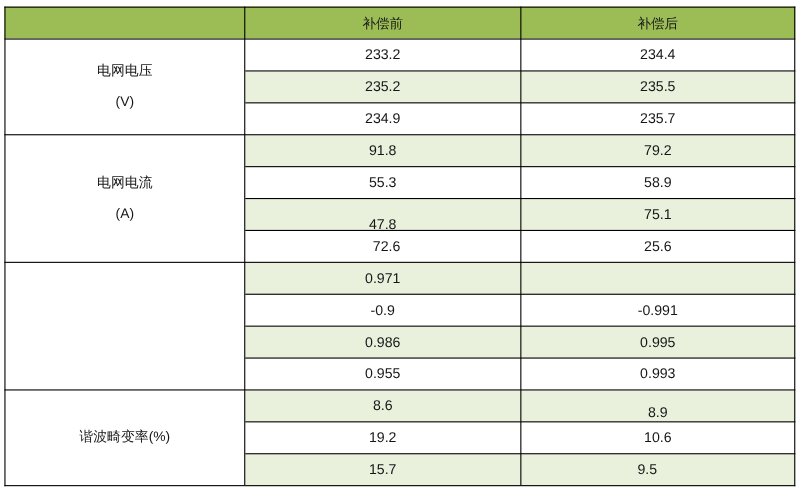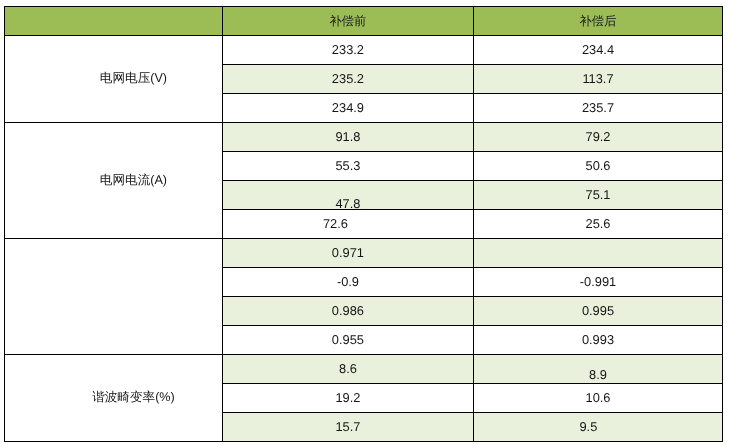--- a/index.html
+++ b/index.html
@@ -35,21 +35,21 @@
     position: absolute;
     display: flex;
     align-items: center;
     justify-content: center;
     text-align: center;
     color: #161616;
     white-space: nowrap;
   }
   .cell.num   { font-size: 12.85px; line-height: 1; padding-bottom: 1.5px; }
   .cell.head  { font-size: 12.3px; padding-top: 1px; }
-  .cell.label { font-size: 12.6px; padding-left: 20px; }
+  .cell.label { flex-direction: column; font-size: 12.6px; }
   .cell.label .lbl-line  { display: block; line-height: 27.9px; }
   .cell.label .unit-line { display: block; line-height: 27.9px; font-size: 12.6px; }
 
   
   .hrule, .vrule { position: absolute; background: #000000; }
 </style>
 </head>
 <body>
 
 <div id="table-wrap">
@@ -97,30 +97,30 @@
     <span class="lbl-line">电网电流</span>
     <span class="unit-line">(A)</span>
   </div>
   <div class="cell label" style="left:4.4px;top:354.5px;width:218.1px;height:87px">
     <span class="lbl-line">谐波畸变率(%)</span>
   </div>
 
   <div class="cell num" style="left:222.5px;top:35.5px;width:250.9px;height:29px">233.2</div>
   <div class="cell num" style="left:473.4px;top:35.5px;width:249.2px;height:29px">234.4</div>
   <div class="cell num" style="left:222.5px;top:64.5px;width:250.9px;height:29px">235.2</div>
-  <div class="cell num" style="left:473.4px;top:64.5px;width:249.2px;height:29px">113.7</div>
+  <div class="cell num" style="left:473.4px;top:64.5px;width:249.2px;height:29px">235.5</div>
   <div class="cell num" style="left:222.5px;top:93.5px;width:250.9px;height:29px">234.9</div>
   <div class="cell num" style="left:473.4px;top:93.5px;width:249.2px;height:29px">235.7</div>
   <div class="cell num" style="left:222.5px;top:122.5px;width:250.9px;height:29px">91.8</div>
   <div class="cell num" style="left:473.4px;top:122.5px;width:249.2px;height:29px">79.2</div>
   <div class="cell num" style="left:222.5px;top:151.5px;width:250.9px;height:29px">55.3</div>
-  <div class="cell num" style="left:473.4px;top:151.5px;width:249.2px;height:29px">50.6</div>
+  <div class="cell num" style="left:473.4px;top:151.5px;width:249.2px;height:29px">58.9</div>
   <div class="cell num" style="left:222.5px;top:190px;width:250.9px;height:29px">47.8</div>
   <div class="cell num" style="left:473.4px;top:180.5px;width:249.2px;height:29px">75.1</div>
-  <div class="cell num" style="left:210px;top:209.5px;width:250.9px;height:29px">72.6</div>
+  <div class="cell num" style="left:226px;top:209.5px;width:250.9px;height:29px">72.6</div>
   <div class="cell num" style="left:473.4px;top:209.5px;width:249.2px;height:29px">25.6</div>
   <div class="cell num" style="left:222.5px;top:238.5px;width:250.9px;height:29px">0.971</div>
   <div class="cell num" style="left:222.5px;top:267.5px;width:250.9px;height:29px">-0.9</div>
   <div class="cell num" style="left:473.4px;top:267.5px;width:249.2px;height:29px">-0.991</div>
   <div class="cell num" style="left:222.5px;top:296.5px;width:250.9px;height:29px">0.986</div>
   <div class="cell num" style="left:473.4px;top:296.5px;width:249.2px;height:29px">0.995</div>
   <div class="cell num" style="left:222.5px;top:325.5px;width:250.9px;height:29px">0.955</div>
   <div class="cell num" style="left:473.4px;top:325.5px;width:249.2px;height:29px">0.993</div>
   <div class="cell num" style="left:222.5px;top:354.5px;width:250.9px;height:29px">8.6</div>
   <div class="cell num" style="left:473.4px;top:361px;width:249.2px;height:29px">8.9</div>

